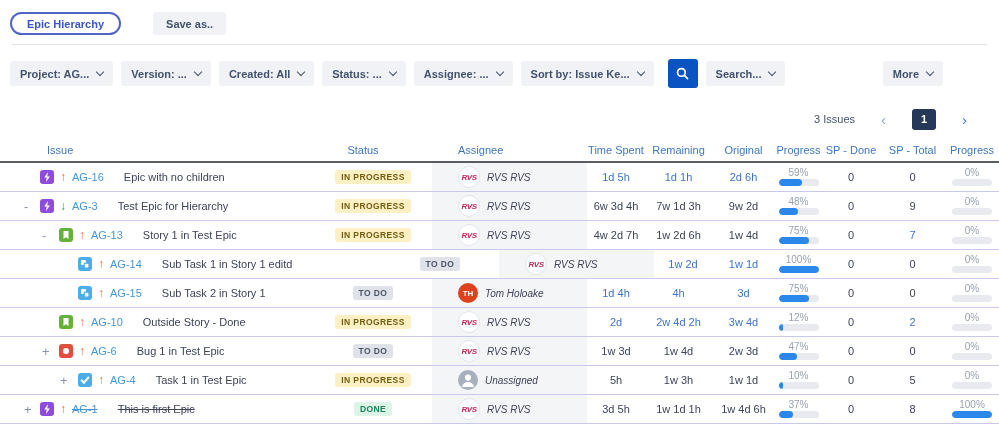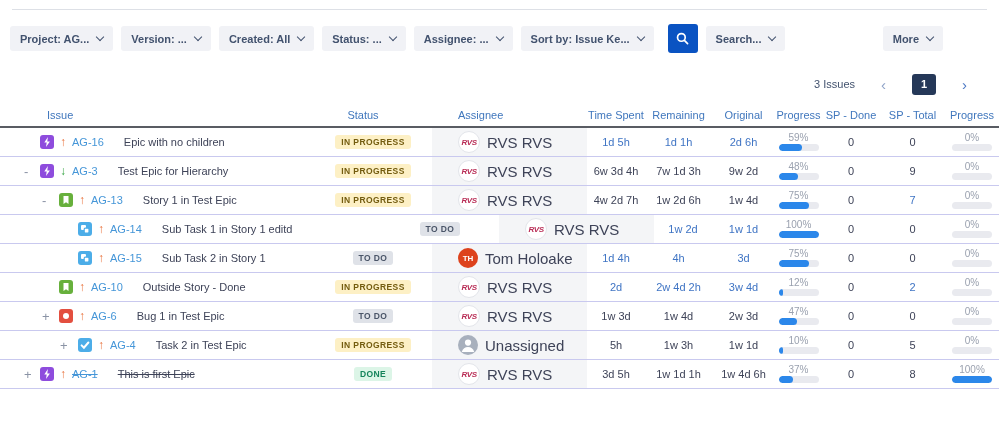--- a/index.html
+++ b/index.html
@@ -64,35 +64,39 @@
   .badge{font-size:8.5px;font-weight:700;letter-spacing:.4px;padding:3px 6px;border-radius:3px;line-height:1;}
   .badge-inprogress{background:#fdf0c5;color:#735c0f;}
   .badge-todo{background:#dfe2e8;color:#4a5568;}
   .badge-done{background:#dcf5e7;color:#15845b;}
   
   .av{width:20px;height:20px;border-radius:50%;flex:none;display:flex;align-items:center;justify-content:center;overflow:hidden;}
   .av-rvs{background:#fff;border:1px solid #e3e5ea;color:#b92d56;font-weight:700;font-style:italic;
           font-size:8px;letter-spacing:-0.5px;}
   .av-th{background:#dd421c;color:#fff;font-weight:700;font-size:8px;}
   .av-none{background:#a8b0bd;}
-  .aname{font-size:15px;color:#3e4358;}
+  .aname{font-size:10px;color:#3e4358;font-style:italic;}
   
   .tval{color:#3e4358;font-size:11px;text-decoration:none;}
   .tlink{color:#3f74c4;cursor:pointer;}
   
   .pcell{flex-direction:column;justify-content:center;gap:1px;}
   .pct{font-size:10px;color:#9aa1af;line-height:10px;}
   .bar{width:40px;height:7px;border-radius:4px;background:#e9eaef;overflow:hidden;display:block;}
   .fill{display:block;height:100%;border-radius:4px;background:#2b87ea;}
 </style>
 </head>
 <body>
 
 <div class="app">
 
+  <div class="topbar">
+    <button class="pill">Epic Hierarchy</button>
+    <button class="btn-gray">Save as..</button>
+  </div>
 
   <div class="divider"></div>
 
   <div class="filterbar">
     <span id="filter-chips" style="display:flex;gap:8px;">
         <button class="chip">
           <span>Project: AG...</span>
           <i class="chev"></i>
         </button>
         <button class="chip">
@@ -498,21 +502,21 @@
         <div class="cell c-issue">
           <span class="toggle" style="left: 60px;">+</span>
           <div class="issue-inner" style="padding-left: 78px;">
             <span class="itype" style="background: rgb(76, 173, 232);">
               <svg width="14" height="14" viewBox="0 0 14 14">
                 <path d="M3.6 7.4l2.3 2.3 4.5-5.2" stroke="#fff" stroke-width="2" fill="none" stroke-linecap="round"></path>
               </svg>
             </span>
             <span class="prio" style="color: rgb(232, 113, 60);">↑</span>
             <a class="ikey">AG-4</a>
-            <span class="isummary">Task 2 in Test Epic</span>
+            <span class="isummary">Task 1 in Test Epic</span>
           </div>
         </div>
         <div class="cell c-status">
           <span class="badge badge-inprogress">IN PROGRESS</span>
         </div>
         <div class="cell c-assignee">
           <span class="av av-none">
             <svg width="20" height="20" viewBox="0 0 20 20">
               <circle cx="10" cy="7.6" r="3.1" fill="#fff"></circle>
               <path d="M3.8 17c.8-3.4 3.4-4.9 6.2-4.9s5.4 1.5 6.2 4.9z" fill="#fff"></path>

